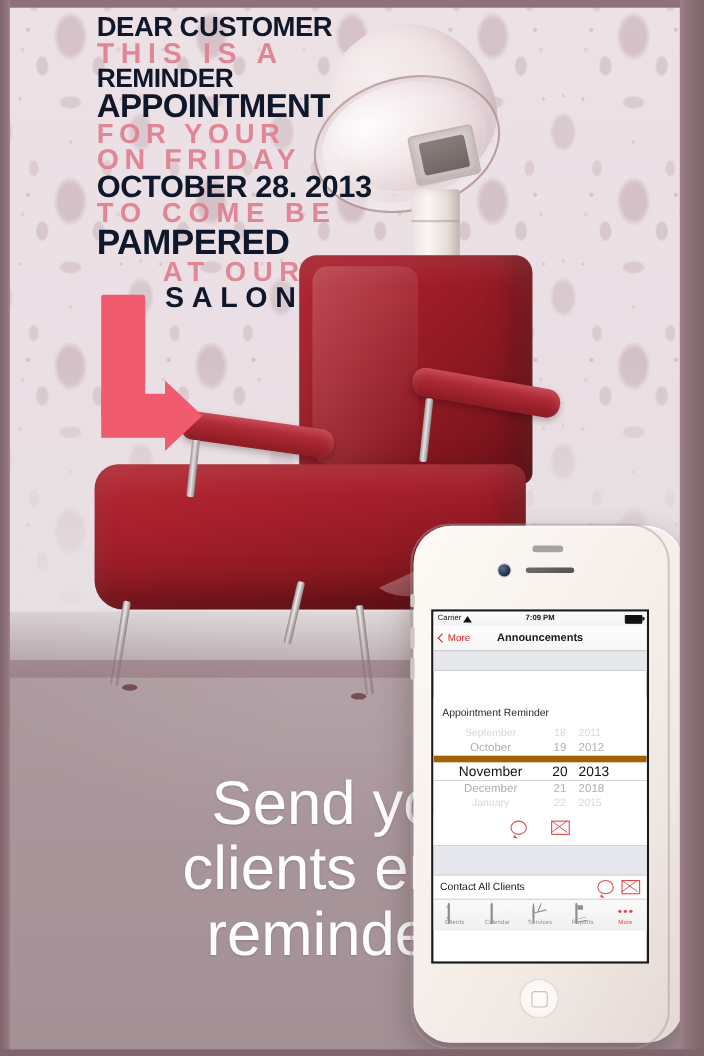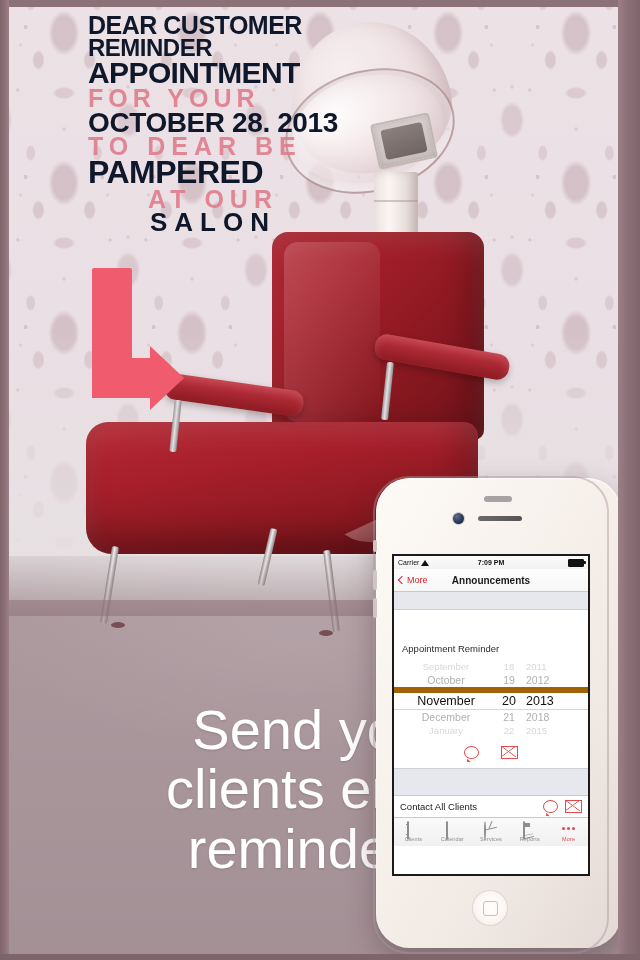--- a/index.html
+++ b/index.html
@@ -408,25 +408,27 @@
     <div class="leg leg-bl"></div>
     <div class="leg leg-br"></div>
     <div class="leg leg-fl"></div>
     <div class="leg leg-fr"></div>
     <div class="foot" style="left:33px;top:390px;"></div>
     <div class="foot" style="left:241px;top:398px;"></div>
   </div>
 
   <div class="poster">
     <div class="pline l1 c-bold">DEAR CUSTOMER</div>
+    <div class="pline l2 c-soft">THIS IS A</div>
     <div class="pline l3 c-bold">REMINDER</div>
     <div class="pline l5 c-bold">APPOINTMENT</div>
     <div class="pline l4 c-soft">FOR YOUR</div>
+    <div class="pline l6 c-soft">ON FRIDAY</div>
     <div class="pline l7 c-bold">OCTOBER 28. 2013</div>
-    <div class="pline l8 c-soft">TO DEAR BE</div>
+    <div class="pline l8 c-soft">TO COME BE</div>
     <div class="pline l9 c-bold">PAMPERED</div>
     <div class="pline l10 c-soft">AT OUR</div>
     <div class="pline l11 c-bold">SALON</div>
   </div>
 
   <div class="arrow">
     <div class="arrow-stem"></div>
     <div class="arrow-foot"></div>
     <div class="arrow-head"></div>
   </div>

